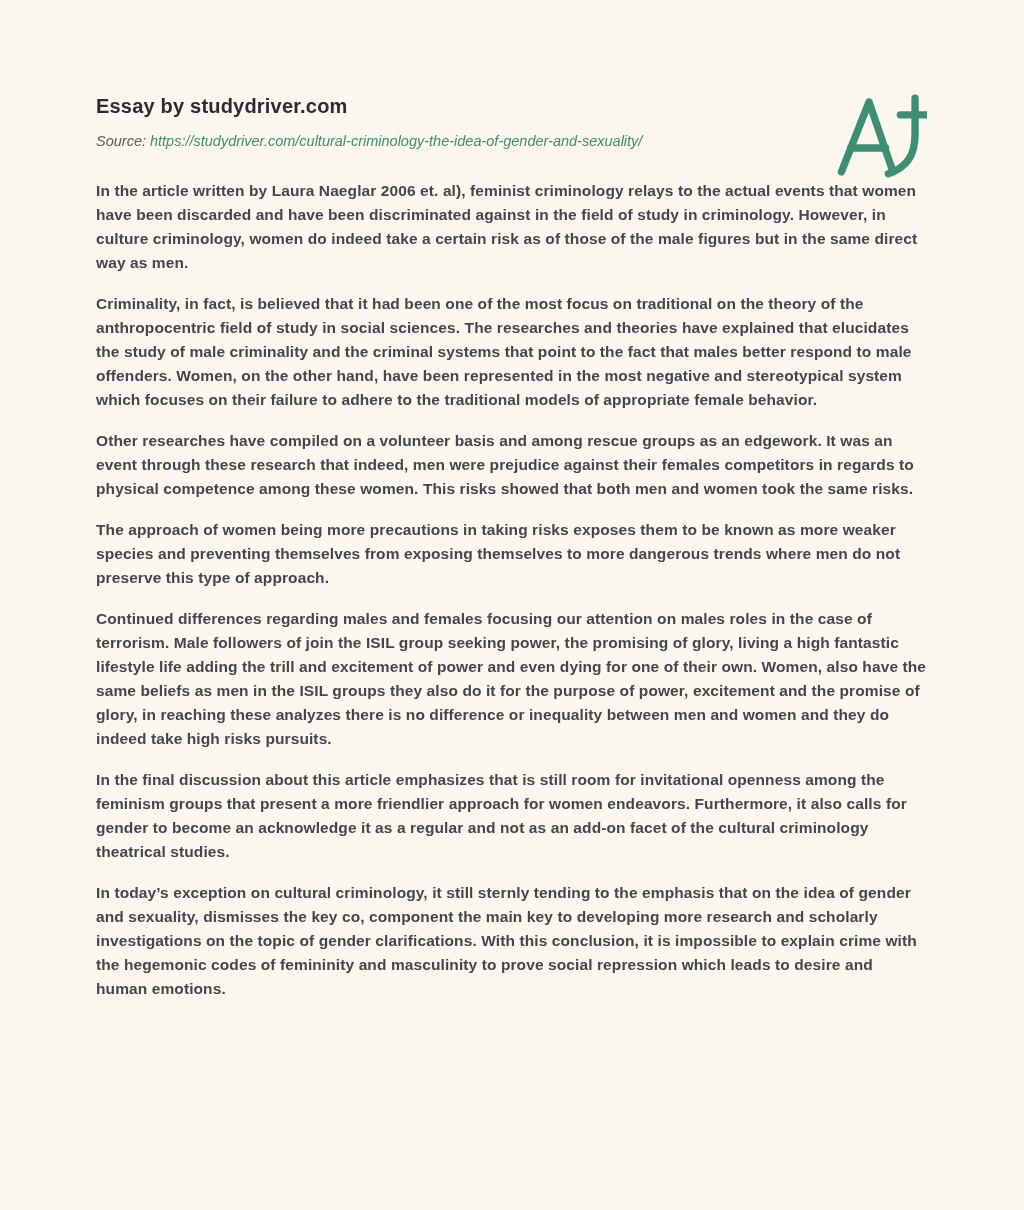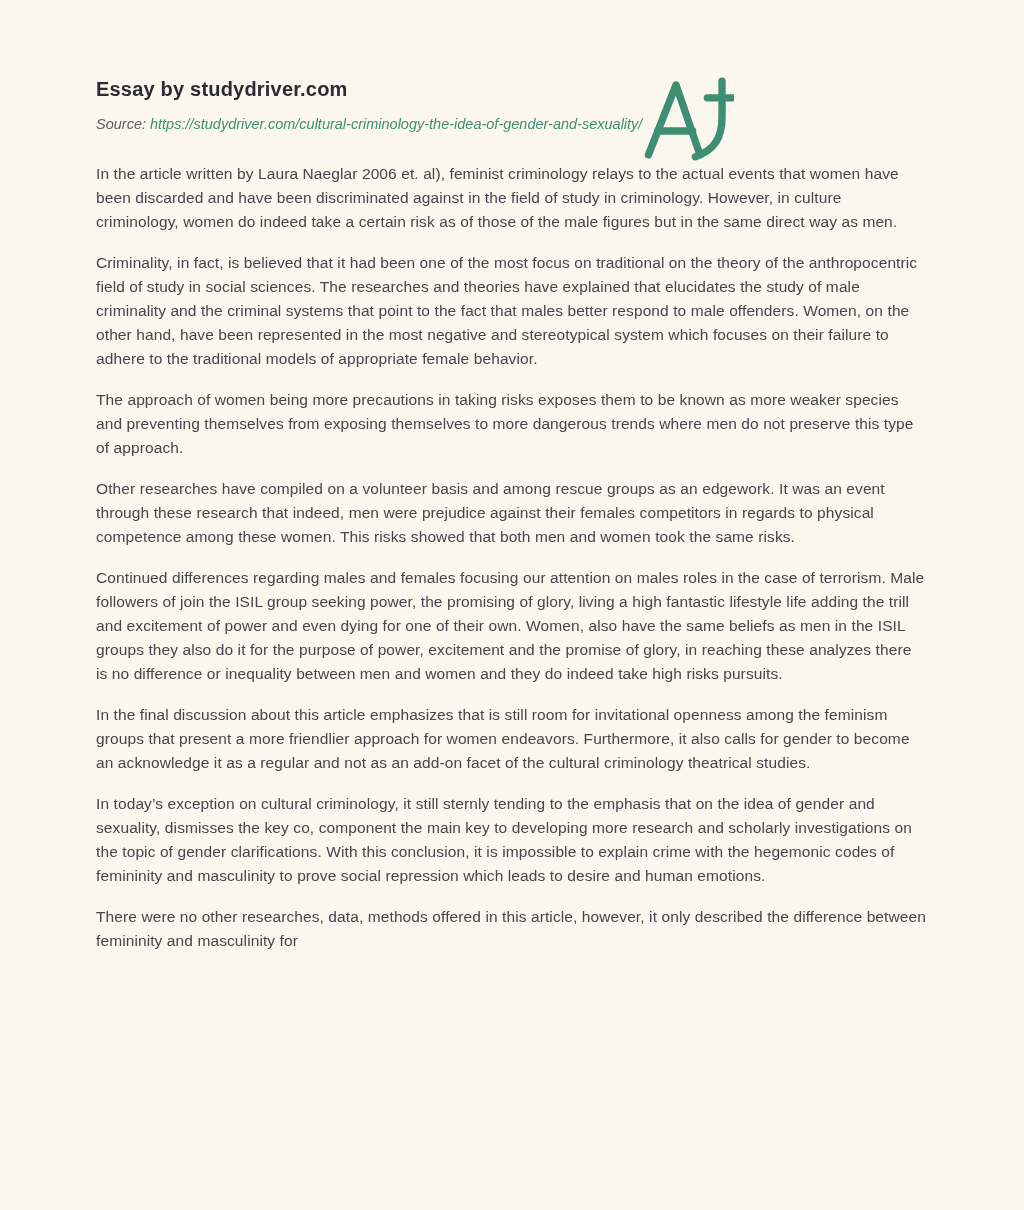--- a/index.html
+++ b/index.html
@@ -12,21 +12,23 @@
     background: #fcf7ee;
     font-family: "Liberation Sans", "DejaVu Sans", sans-serif;
   }
   .page {
     width: 1024px;
     height: 1210px;
     padding: 78px 97px 0 96px;
   }
   .page-header {
     display: flex;
+    justify-content: space-between;
     align-items: flex-start;
+    margin-top: 17px;
   }
   .byline {
     font-size: 20px;
     font-weight: 700;
     color: #2b2b33;
     letter-spacing: 0.2px;
   }
   .source-line {
     margin-top: 15px;
     font-size: 14.5px;
@@ -53,20 +55,21 @@
     color: #23232b;
     letter-spacing: 0.2px;
   }
   .essay-body p {
     font-size: 15.5px;
     line-height: 24px;
     color: #45454d;
     margin-bottom: 17px;
     max-width: 833px;
     letter-spacing: 0.1px;
+    font-weight: bold;
   }
 </style>
 </head>
 <body>
 
 <div class="page">
 
   <header class="page-header">
     <div class="header-text">
       <div class="byline">Essay by studydriver.com</div>
@@ -83,22 +86,21 @@
         <path d="M87 5 L87 44 C87 66 79 80 58 87"></path>
         <path d="M71 23 L100 23"></path>
       </svg>
     </div>
   </header>
 
   <main class="essay-main">
     <div class="essay-body">
       <p>In the article written by Laura Naeglar 2006 et. al), feminist criminology relays to the actual events that women have been discarded and have been discriminated against in the field of study in criminology. However, in culture criminology, women do indeed take a certain risk as of those of the male figures but in the same direct way as men.</p>
       <p>Criminality, in fact, is believed that it had been one of the most focus on traditional on the theory of the anthropocentric field of study in social sciences. The researches and theories have explained that elucidates the study of male criminality and the criminal systems that point to the fact that males better respond to male offenders. Women, on the other hand, have been represented in the most negative and stereotypical system which focuses on their failure to adhere to the traditional models of appropriate female behavior.</p>
+      <p>Other researches have compiled on a volunteer basis and among rescue groups as an edgework. It was an event through these research that indeed, men were prejudice against their females competitors in regards to physical competence among these women. This risks showed that both men and women took the same risks.</p>
       <p>The approach of women being more precautions in taking risks exposes them to be known as more weaker species and preventing themselves from exposing themselves to more dangerous trends where men do not preserve this type of approach.</p>
-      <p>Other researches have compiled on a volunteer basis and among rescue groups as an edgework. It was an event through these research that indeed, men were prejudice against their females competitors in regards to physical competence among these women. This risks showed that both men and women took the same risks.</p>
       <p>Continued differences regarding males and females focusing our attention on males roles in the case of terrorism. Male followers of join the ISIL group seeking power, the promising of glory, living a high fantastic lifestyle life adding the trill and excitement of power and even dying for one of their own. Women, also have the same beliefs as men in the ISIL groups they also do it for the purpose of power, excitement and the promise of glory, in reaching these analyzes there is no difference or inequality between men and women and they do indeed take high risks pursuits.</p>
       <p>In the final discussion about this article emphasizes that is still room for invitational openness among the feminism groups that present a more friendlier approach for women endeavors. Furthermore, it also calls for gender to become an acknowledge it as a regular and not as an add-on facet of the cultural criminology theatrical studies.</p>
       <p>In today’s exception on cultural criminology, it still sternly tending to the emphasis that on the idea of gender and sexuality, dismisses the key co, component the main key to developing more research and scholarly investigations on the topic of gender clarifications. With this conclusion, it is impossible to explain crime with the hegemonic codes of femininity and masculinity to prove social repression which leads to desire and human emotions.</p>
-      <p>There were no other researches, data, methods offered in this article, however, it only described the difference between femininity and masculinity for</p>
     </div>
   </main>
 
 </div>
 
 </body></html>

